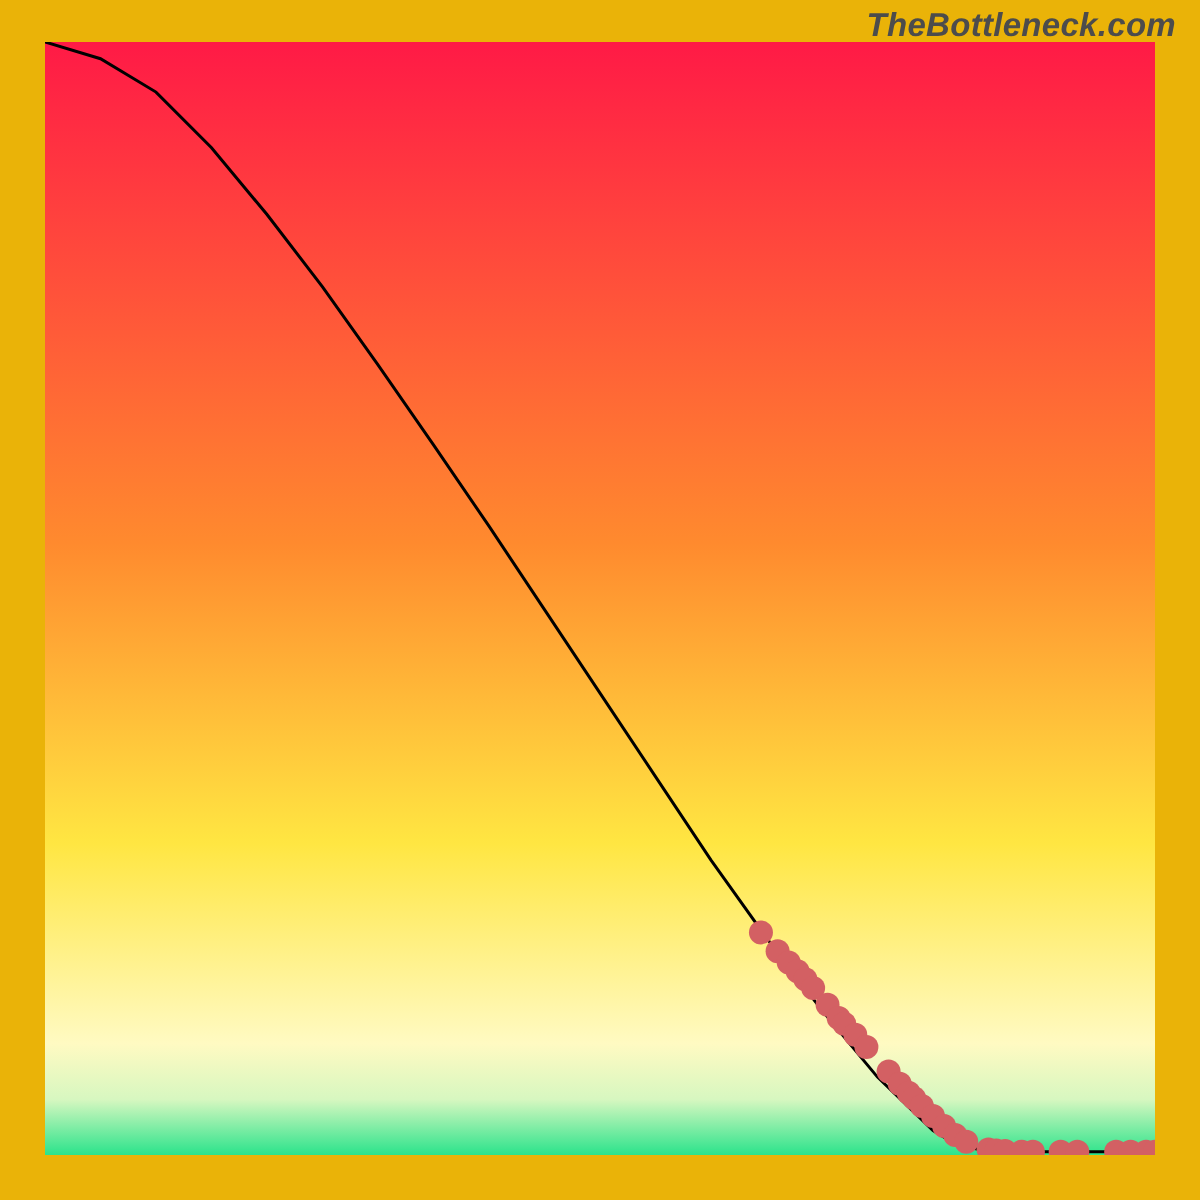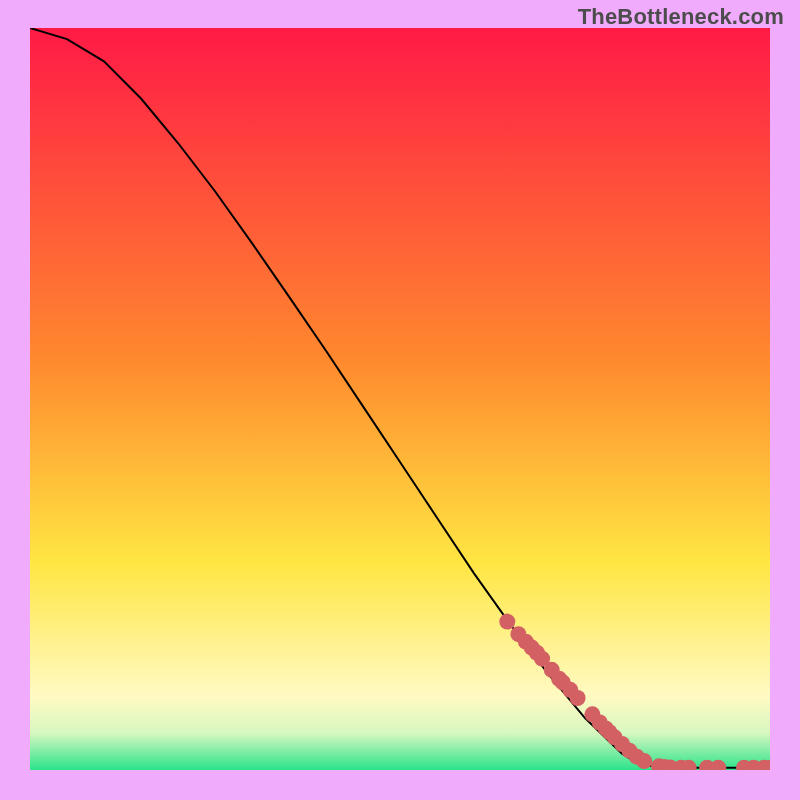--- a/index.html
+++ b/index.html
@@ -1,21 +1,22 @@
 <!DOCTYPE html>
 <html><head>
 <meta charset="utf-8">
 <style>
   * { margin: 0; padding: 0; box-sizing: border-box; }
   html, body { width: 800px; height: 800px; background: #000; overflow: hidden; }
   .stage {
     position: relative;
     width: 800px;
     height: 800px;
-    background: #f0abfc;
+    background: #eab308;
+    font-style: italic;
   }
   .watermark {
     position: absolute;
     top: 4px;
     right: 16px;
     font-family: Arial, Helvetica, sans-serif;
     font-size: 22px;
     font-weight: 600;
     color: #4c4c4c;
     letter-spacing: 0.2px;

